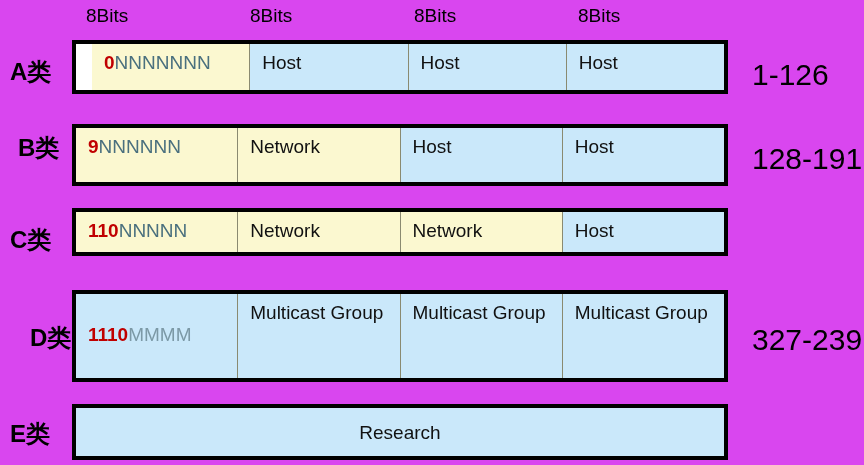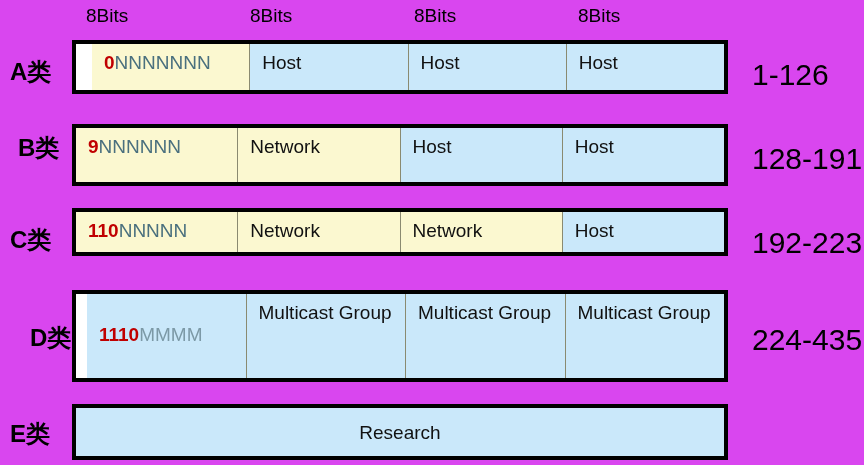--- a/index.html
+++ b/index.html
@@ -156,40 +156,39 @@
       <div class="cell yellow">
           <span class="cell-text">Network</span>
         </div>
       <div class="cell yellow">
           <span class="cell-text">Network</span>
         </div>
       <div class="cell blue">
           <span class="cell-text">Host</span>
         </div>
     </div>
-    <div class="range-label" style="top:18px;">192-223</div>
   </div>
 
   <div class="class-row" style="top:290px;height:92px;">
     <div class="class-label" style="top:32px;margin-left:20px;">D类</div>
     <div class="box" style="top:0;height:92px;">
-      <div class="cell blue" style="padding-top:28px;margin-left:11px;">
+      <div class="cell blue" style="padding-top:28px;">
         <span class="bit-prefix">1110</span><span class="bit-suffix muted">MMMM</span>
       </div>
       <div class="cell blue">
           <span class="cell-text">Multicast Group</span>
         </div>
       <div class="cell blue">
           <span class="cell-text">Multicast Group</span>
         </div>
       <div class="cell blue">
           <span class="cell-text">Multicast Group</span>
         </div>
     </div>
-    <div class="range-label" style="top:33px;">224-435</div>
+    <div class="range-label" style="top:33px;">327-239</div>
   </div>
 
   <div class="class-row" style="top:404px;height:64px;">
     <div class="class-label" style="top:14px;">E类</div>
     <div class="box" style="top:0;height:56px;">
       <div class="cell blue center">
           <span class="cell-text">Research</span>
         </div>
     </div>
   </div>

